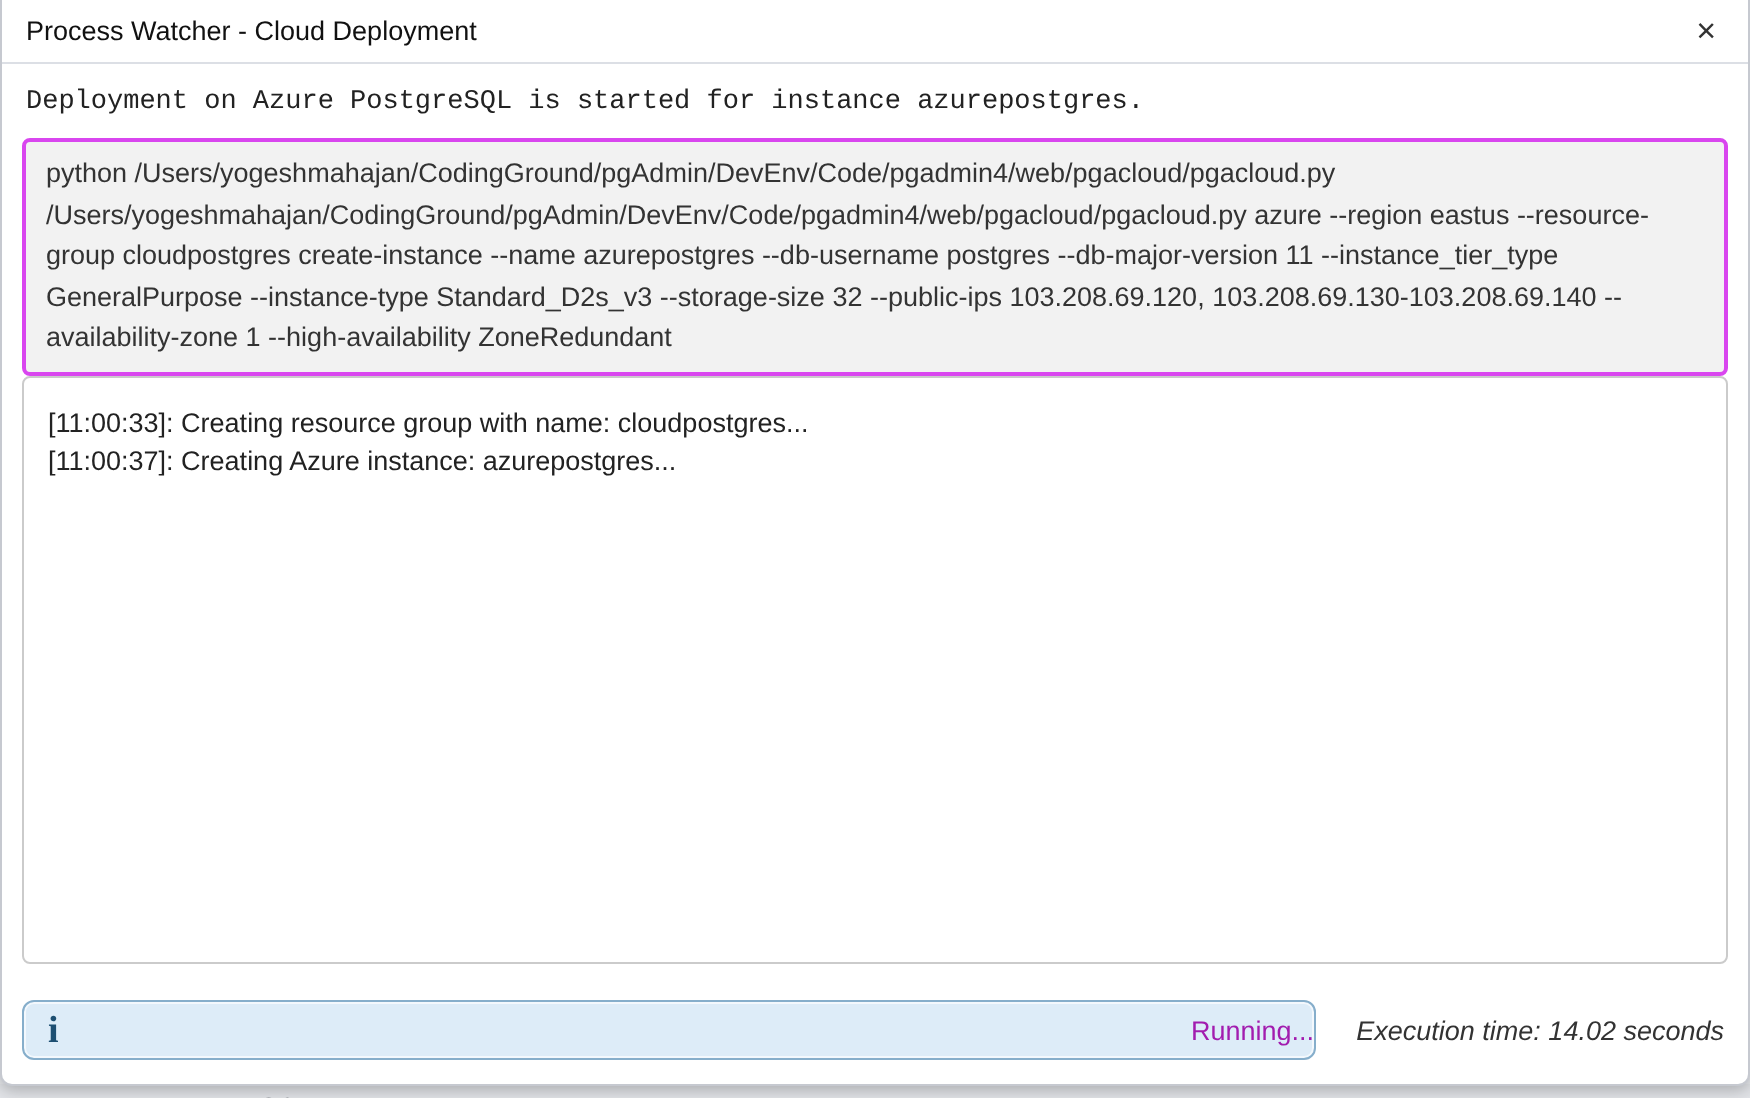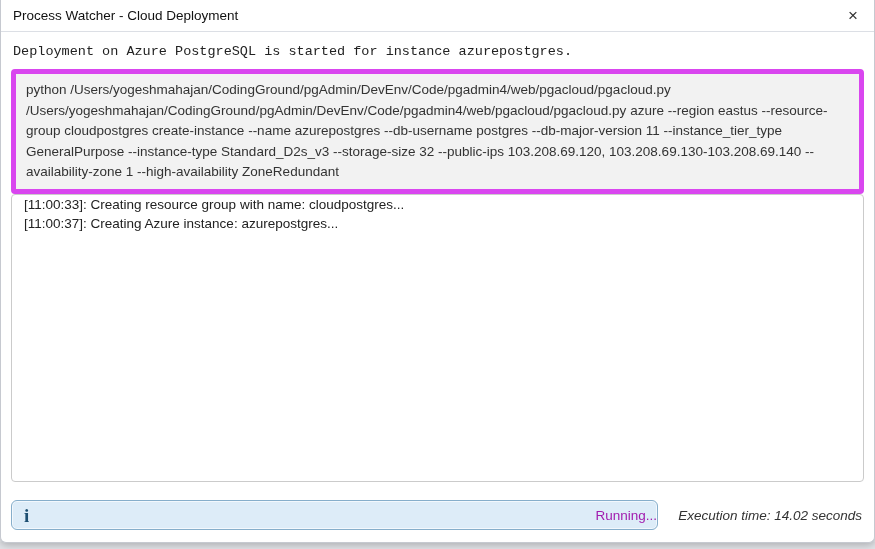--- a/index.html
+++ b/index.html
@@ -49,21 +49,21 @@
     font-size:17px; line-height:17px; padding:2px 4px;
     background:none; border:none; font-family:inherit;
   }
 
   .dlg-body { flex:1; padding:10px; display:flex; flex-direction:column; min-height:0; }
 
   .subtitle { padding:2px 2px 10px 2px; color:#222;font-family:Liberation Mono, monospace; }
 
   .command-box {
     background:#f2f2f2;
-    border:5px solid #d946ef;
+    border:2px solid #d946ef;
     border-radius:4px;
     padding:6px 10px;
     color:#333;
     line-height:20.5px;
     overflow-wrap:break-word;
   }
 
   .time-row {
     display:flex; align-items:center;
     padding:9px 2px 8px 2px;
@@ -88,21 +88,21 @@
     background:#fff; color:#bb2b23;
     display:inline-flex; align-items:center; justify-content:center;
     font-size:9px; font-weight:bold; line-height:1;
   }
 
   .log-area {
     flex:1; min-height:0;
     border:1px solid #cbcbcb;
     border-radius:4px;
     background:#fff;
-    padding:0 12px;
+    padding:13px 12px;
     overflow-y:auto;
     line-height:19.5px;
     color:#222;
   }
 
   .dlg-footer {
     flex:0 0 48px;
     display:flex; align-items:center;
     padding:8px 10px 12px 10px;
   }

